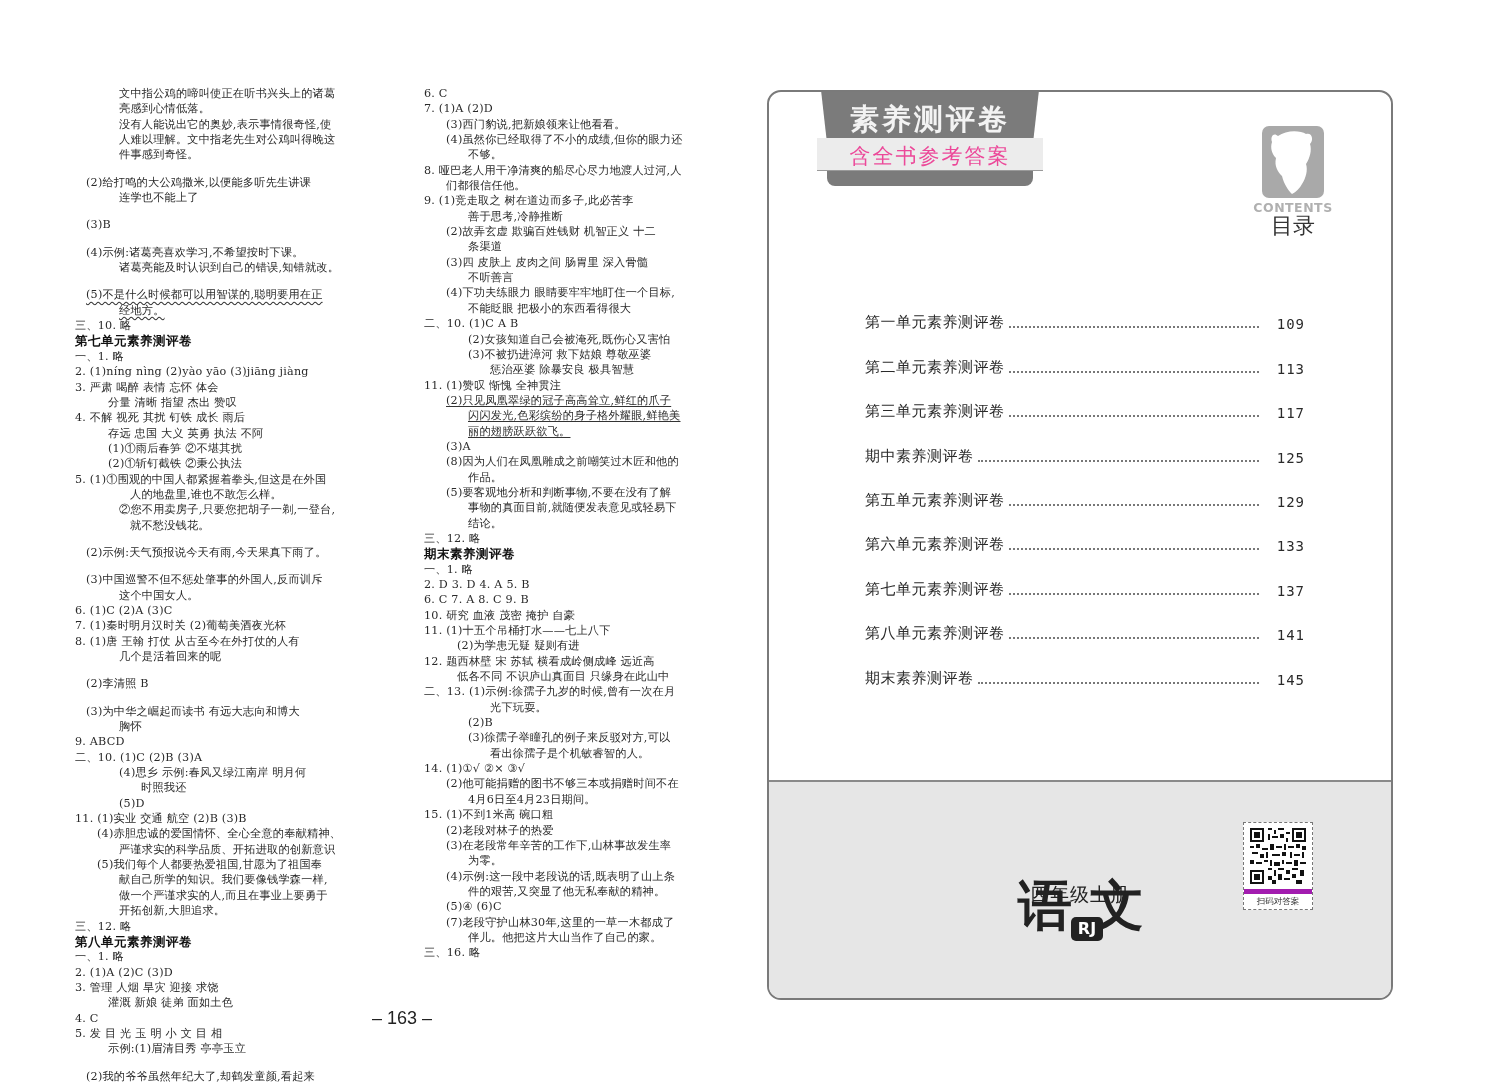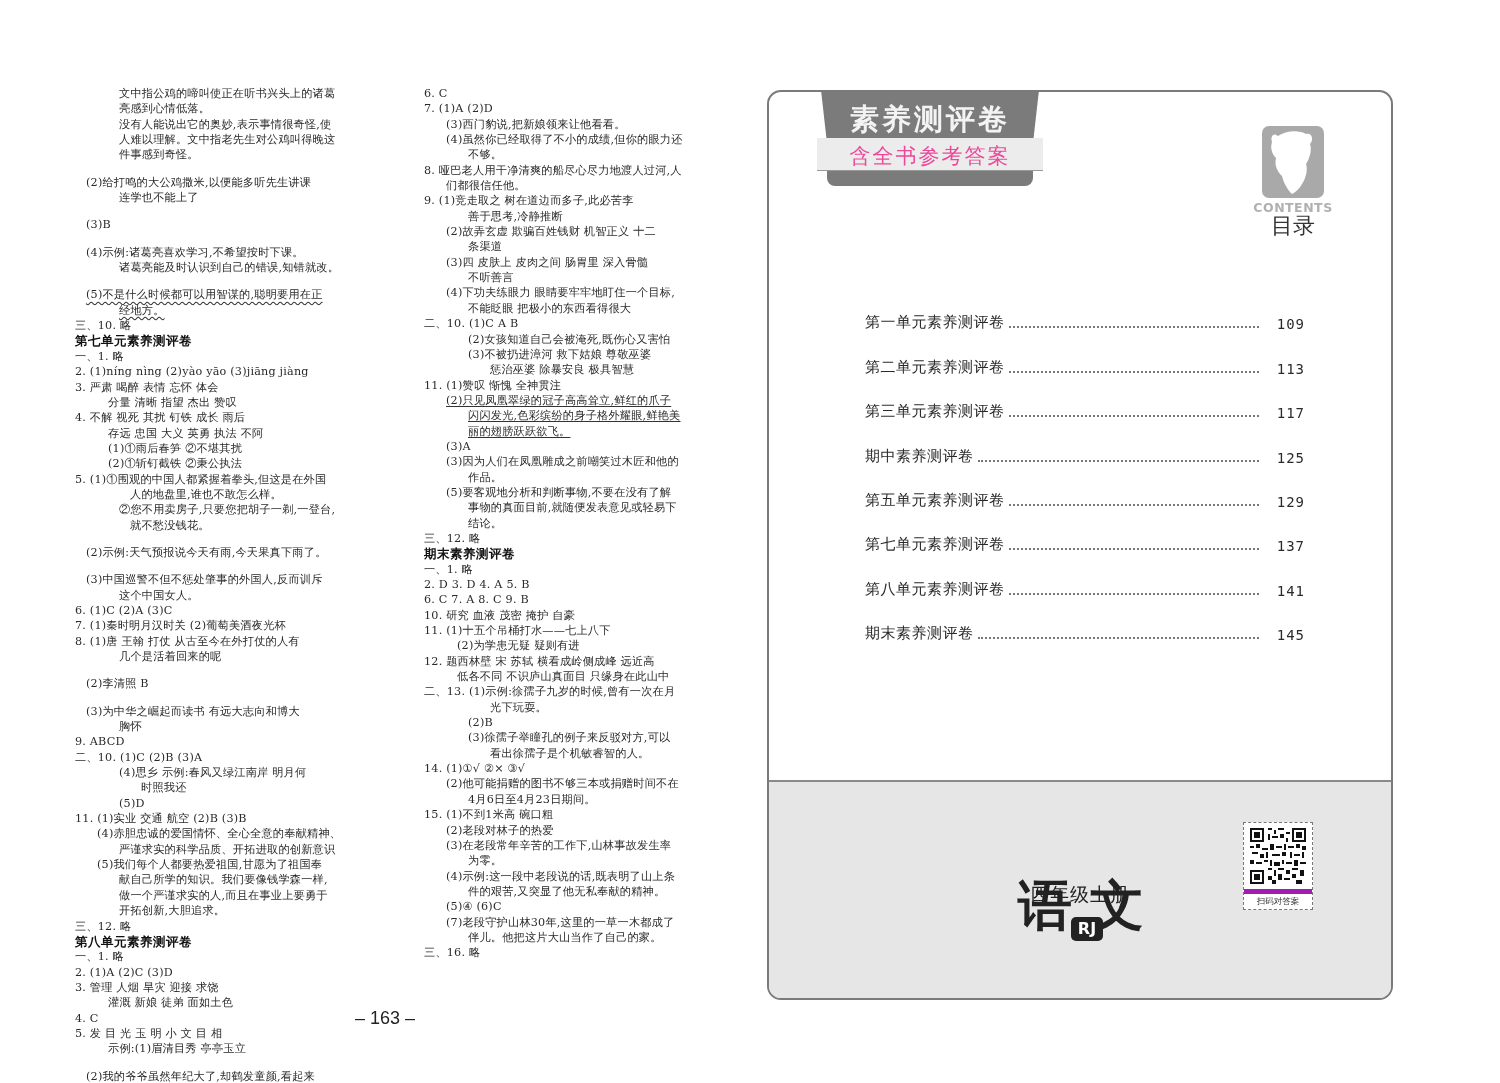--- a/index.html
+++ b/index.html
@@ -16,21 +16,21 @@
   .ln { white-space:nowrap; }
   .ind1 { padding-left:11px;margin-top:12px; }
   .ind2 { padding-left:22px; }
   .ind3 { padding-left:33px; }
   .ind4 { padding-left:44px; }
   .ind5 { padding-left:55px; }
   .heading { font-family:"DejaVu Sans", "Liberation Sans", sans-serif; font-weight:bold; font-size:12.5px; letter-spacing:0.5px; color:#111; }
   .wavy { text-decoration: underline wavy #333; text-underline-offset:2px; }
   .uline { text-decoration: underline solid #333; text-underline-offset:2px; }
   .page-num {
-    position:absolute; left:355px; top:1008px; font-family:"Liberation Sans", sans-serif; font-size:18px; color:#222;
+    position:absolute; left:372px; top:1008px; font-family:"Liberation Sans", sans-serif; font-size:18px; color:#222;
   }
 
   
   .panel {
     position:absolute; left:767px; top:90px; width:622px; height:906px;
     border:2px solid #7a7a7a; border-radius:14px; background:#ffffff; overflow:hidden;
     font-family:"DejaVu Sans", "Liberation Sans", sans-serif;
   }
   .banner { position:absolute; left:48px; top:-2px; width:226px; height:96px; }
   .banner-top {
@@ -156,21 +156,21 @@
   <div class="ln ind4">不能眨眼 把极小的东西看得很大</div>
   <div class="ln">二、10. (1)C A B</div>
   <div class="ln ind4">(2)女孩知道自己会被淹死,既伤心又害怕</div>
   <div class="ln ind4">(3)不被扔进漳河 救下姑娘 尊敬巫婆</div>
   <div class="ln ind5" style="padding-left:66px">惩治巫婆 除暴安良 极具智慧</div>
   <div class="ln">11. (1)赞叹 惭愧 全神贯注</div>
   <div class="ln ind2 uline">(2)只见凤凰翠绿的冠子高高耸立,鲜红的爪子</div>
   <div class="ln ind4 uline">闪闪发光,色彩缤纷的身子格外耀眼,鲜艳美</div>
   <div class="ln ind4 uline">丽的翅膀跃跃欲飞。</div>
   <div class="ln ind2">(3)A</div>
-  <div class="ln ind2">(3)因为人们在凤凰雕成之前嘲笑过木匠和他的</div>
+  <div class="ln ind2">(8)因为人们在凤凰雕成之前嘲笑过木匠和他的</div>
   <div class="ln ind4">作品。</div>
   <div class="ln ind2">(5)要客观地分析和判断事物,不要在没有了解</div>
   <div class="ln ind4">事物的真面目前,就随便发表意见或轻易下</div>
   <div class="ln ind4">结论。</div>
   <div class="ln">三、12. 略</div>
   <div class="ln heading">期末素养测评卷</div>
   <div class="ln">一、1. 略</div>
   <div class="ln">2. D 3. D 4. A 5. B</div>
   <div class="ln">6. C 7. A 8. C 9. B</div>
   <div class="ln">10. 研究 血液 茂密 掩护 自豪</div>
@@ -237,20 +237,25 @@
     </div>
     <div class="toc-row">
       <span class="toc-label">期中素养测评卷</span>
       <span class="toc-dots"></span>
       <span class="toc-page">125</span>
     </div>
     <div class="toc-row">
       <span class="toc-label">第五单元素养测评卷</span>
       <span class="toc-dots"></span>
       <span class="toc-page">129</span>
+    </div>
+    <div class="toc-row">
+      <span class="toc-label">第六单元素养测评卷</span>
+      <span class="toc-dots"></span>
+      <span class="toc-page">133</span>
     </div>
     <div class="toc-row">
       <span class="toc-label">第七单元素养测评卷</span>
       <span class="toc-dots"></span>
       <span class="toc-page">137</span>
     </div>
     <div class="toc-row">
       <span class="toc-label">第八单元素养测评卷</span>
       <span class="toc-dots"></span>
       <span class="toc-page">141</span>

